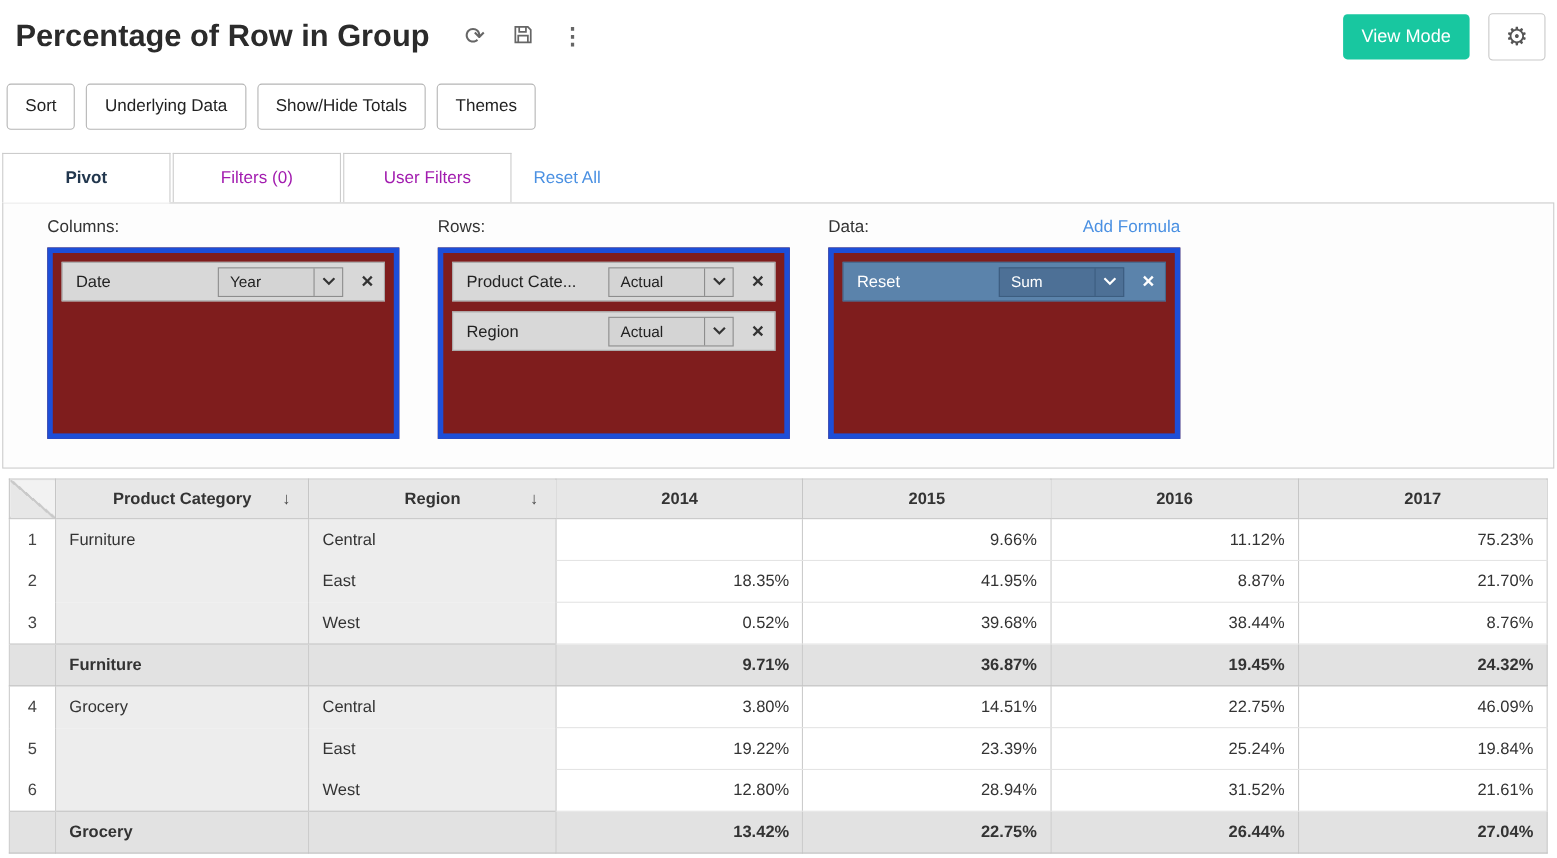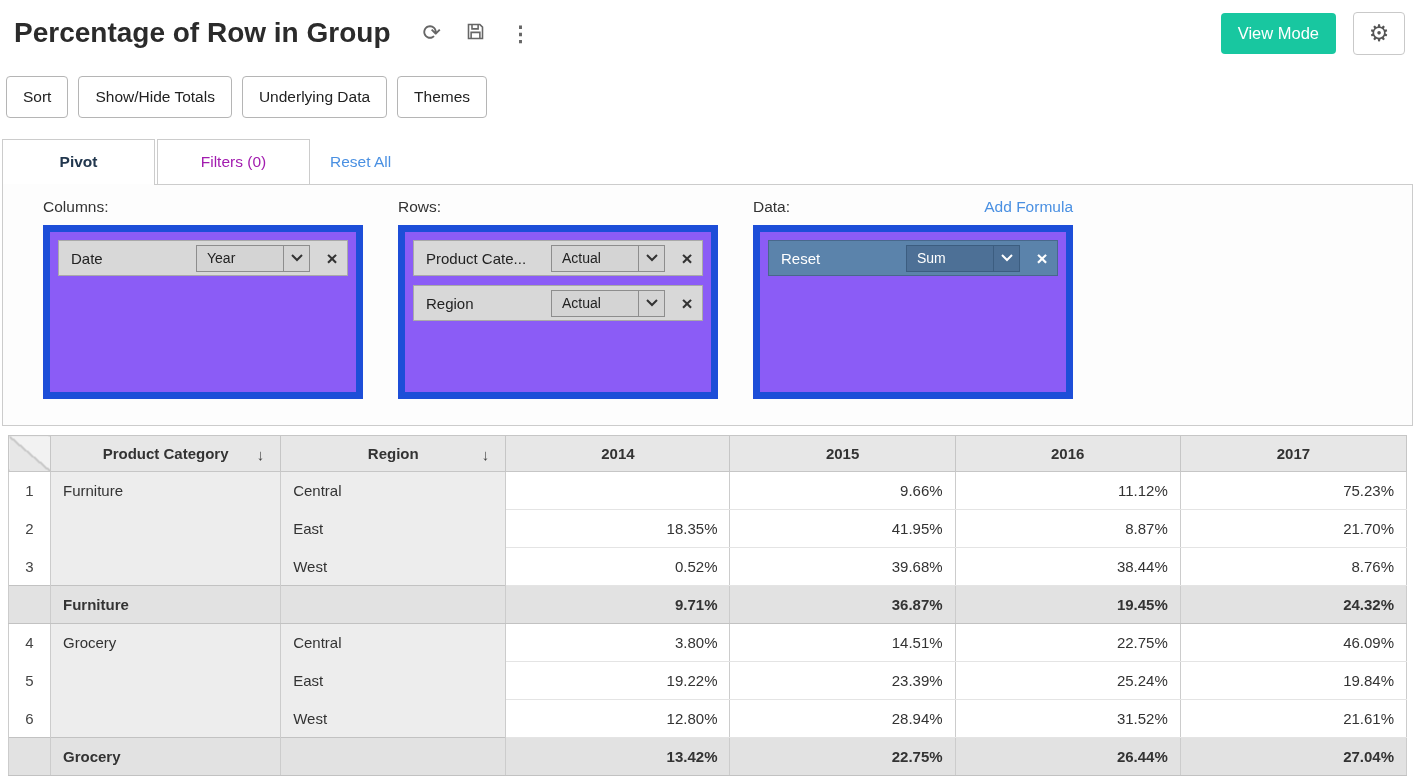--- a/index.html
+++ b/index.html
@@ -32,21 +32,21 @@
   .tab.active::after { content:""; position:absolute; left:0; right:0; bottom:-1px; height:1px; background:#fdfdfd; }
   .reset-all { margin-left:18px; color:var(--link-blue,#4a90e2); font-size:15.5px; cursor:pointer; text-decoration:none; }
 
   
   .panel { border:1px solid #ccc; background:#fdfdfd; margin:0 2px; padding:13px 0 21px 40px;
     display:flex; gap:35px; height:242px; position:relative; z-index:1; }
   .zone { width:320px; display:flex; flex-direction:column; }
   .zone-head { display:flex; justify-content:space-between; align-items:baseline; font-size:15.5px;
     color:#333; margin-bottom:9px; }
   .add-formula { color:var(--link-blue,#4a90e2); font-size:15.5px; cursor:pointer; text-decoration:none; }
-  .dropbox { border:7px solid #1d4ed8; background:#8b5cf6; height:174px; padding:8px; }
+  .dropbox { border:5px solid #1d4ed8; background:#7f1d1d; height:174px; padding:8px; }
   .pill { height:36px; display:flex; align-items:center; background:#d8d8d8; border:1px solid #a9a9a9;
     margin-bottom:9px; cursor:grab; }
   .pill-name { flex:1; padding-left:12px; font-size:15px; color:#222; white-space:nowrap; overflow:hidden; }
   .pill-select { width:114px; height:27px; margin-right:7px; background:#d4d4d4; border:1px solid #8d8d8d;
     display:flex; align-items:center; font-size:14px; color:#222; cursor:pointer; }
   .pill-select .sel-text { flex:1; padding-left:10px; }
   .pill-select .chev { width:26px; height:100%; border-left:1px solid #8d8d8d; display:flex;
     align-items:center; justify-content:center; }
   .pill-x { width:30px; text-align:center; font-size:19px; font-weight:bold; color:#333;
     background:none; border:none; cursor:pointer; line-height:1; }
@@ -97,28 +97,29 @@
   <div class="header-right">
     <button class="view-mode-btn">View Mode</button>
     <button class="settings-btn">
       <span>⚙</span>
     </button>
   </div>
 </div>
 
 <div class="toolbar">
   <button class="toolbar-btn">Sort</button>
+  <button class="toolbar-btn">Underlying Data</button>
   <button class="toolbar-btn">Show/Hide Totals</button>
-  <button class="toolbar-btn">Underlying Data</button>
   <button class="toolbar-btn">Themes</button>
 </div>
 
 <div class="tabbar">
   <div class="tab active">Pivot</div>
   <div class="tab">Filters  (0)</div>
+  <div class="tab">User Filters</div>
   <a class="reset-all">Reset All</a>
 </div>
 
 <div class="panel">
 
   <div class="zone">
     <div class="zone-head">
       <span>Columns:</span>
     </div>
     <div class="dropbox">

